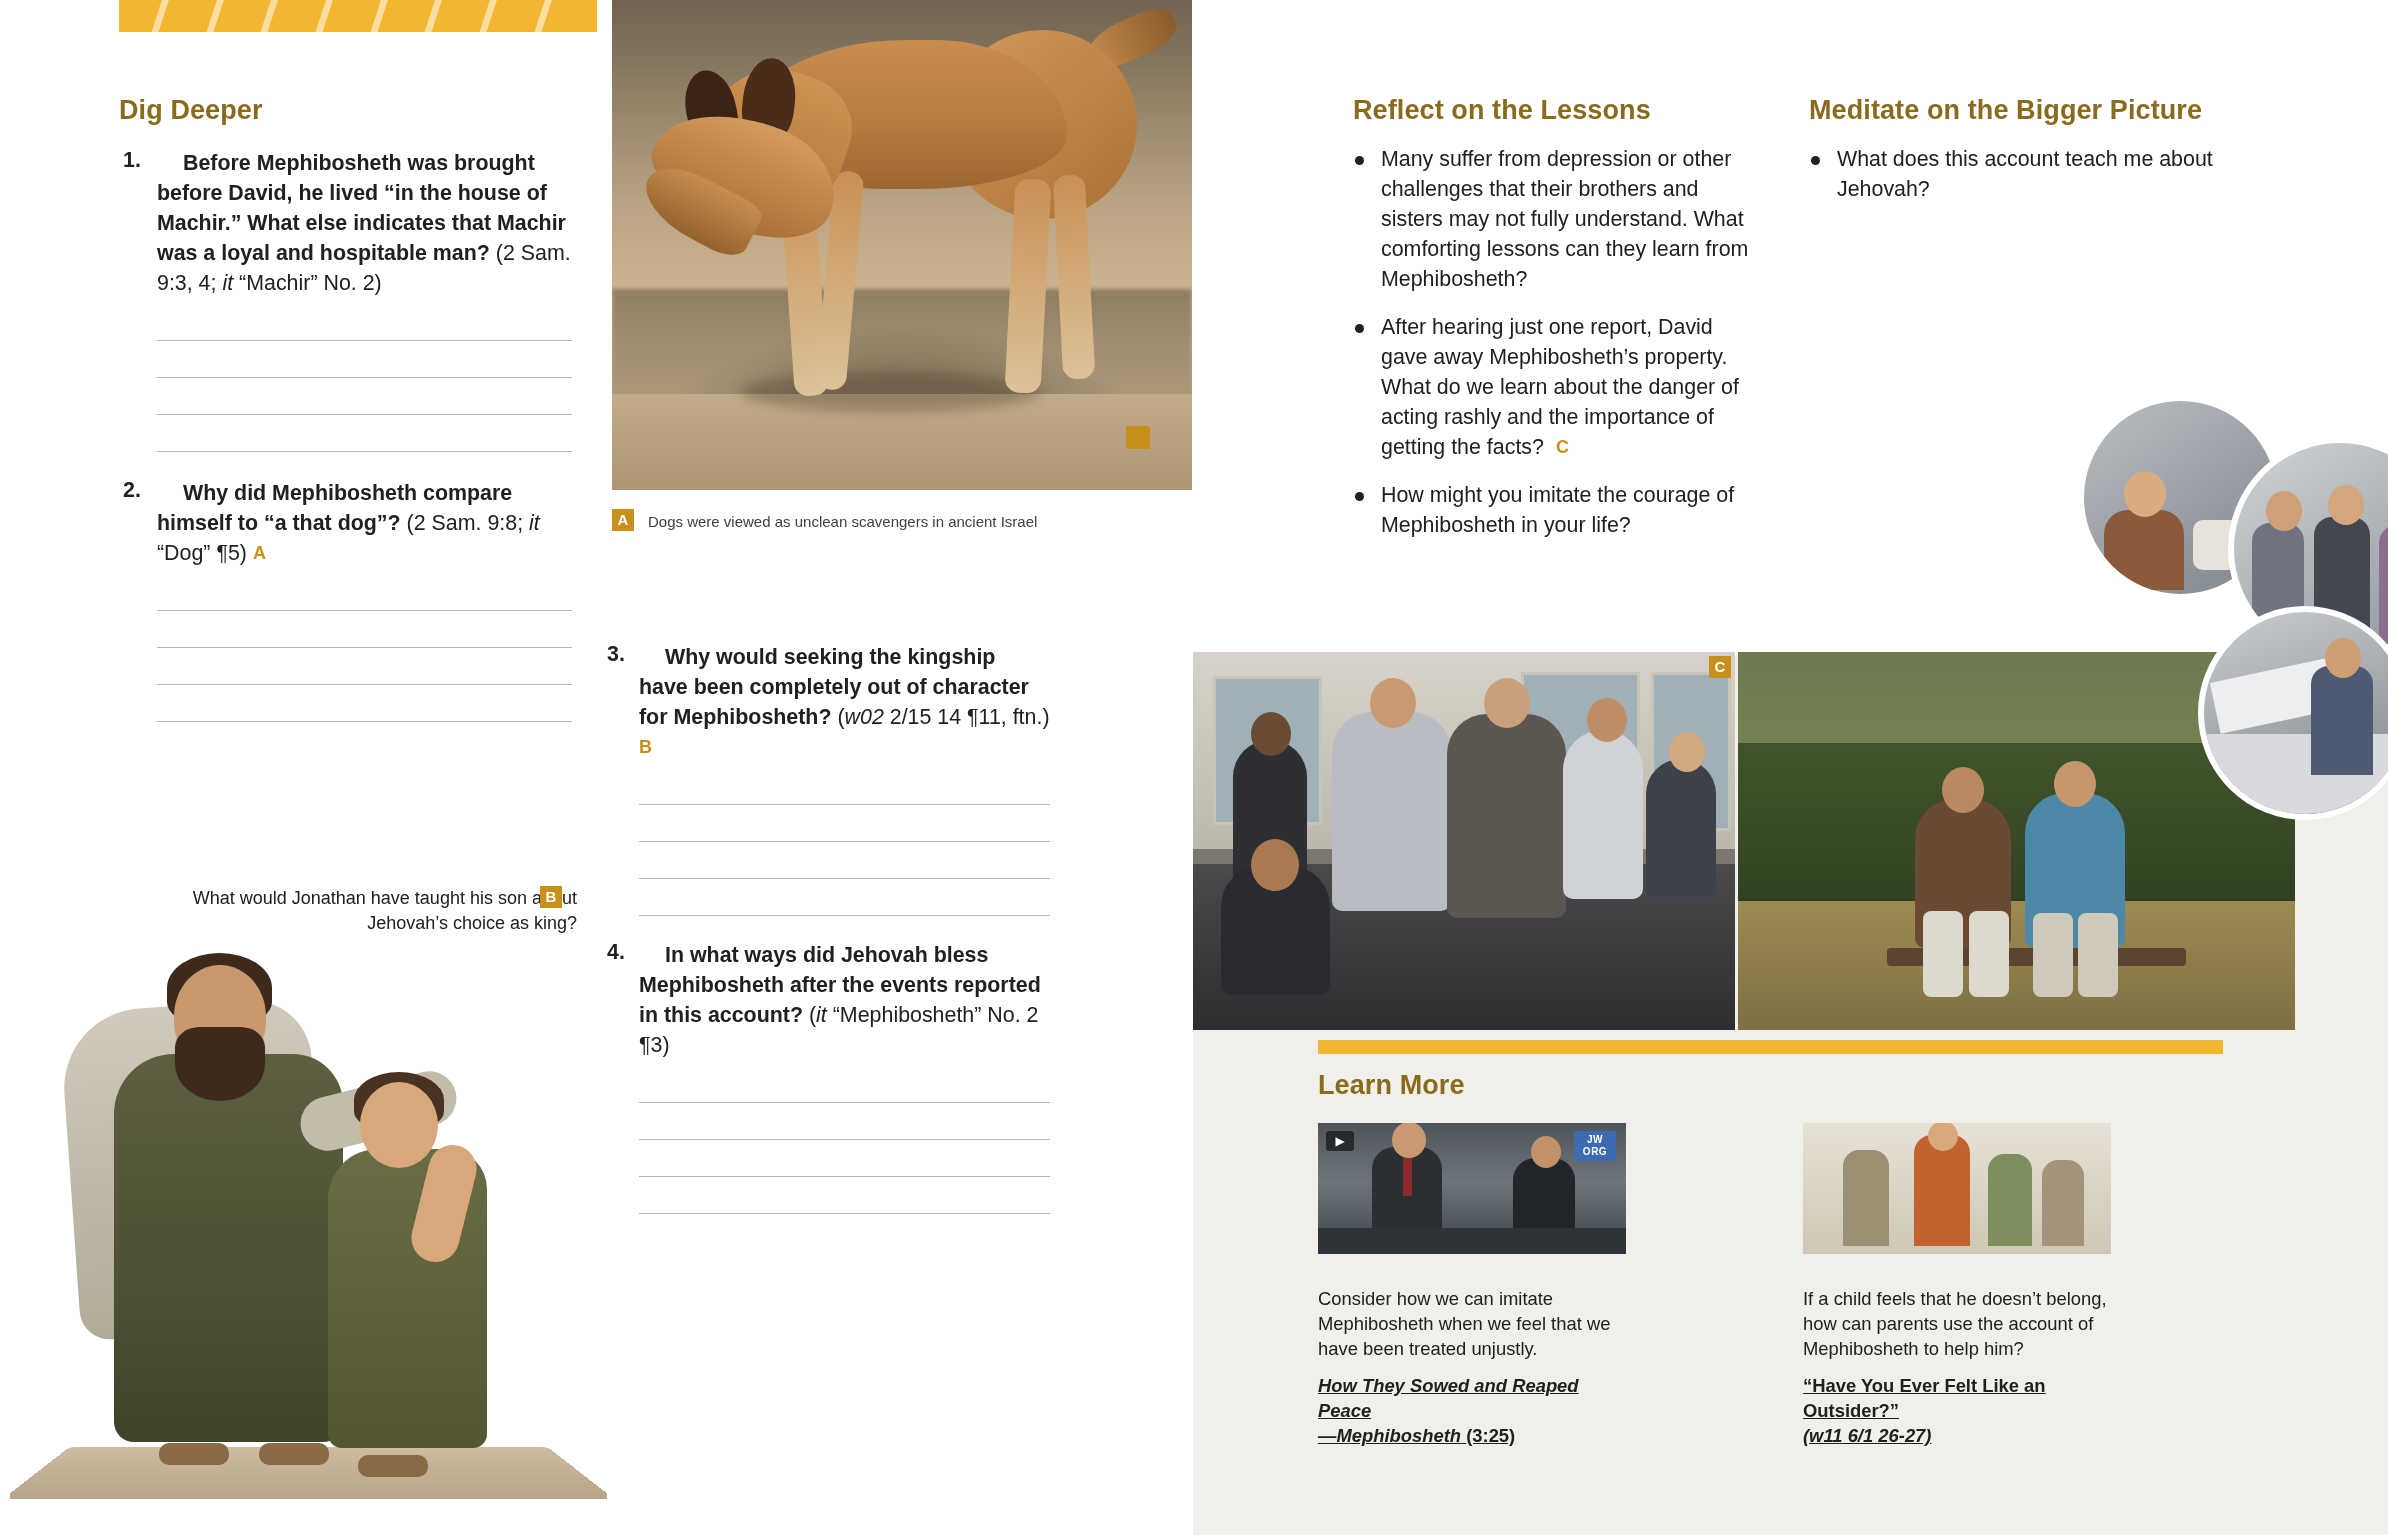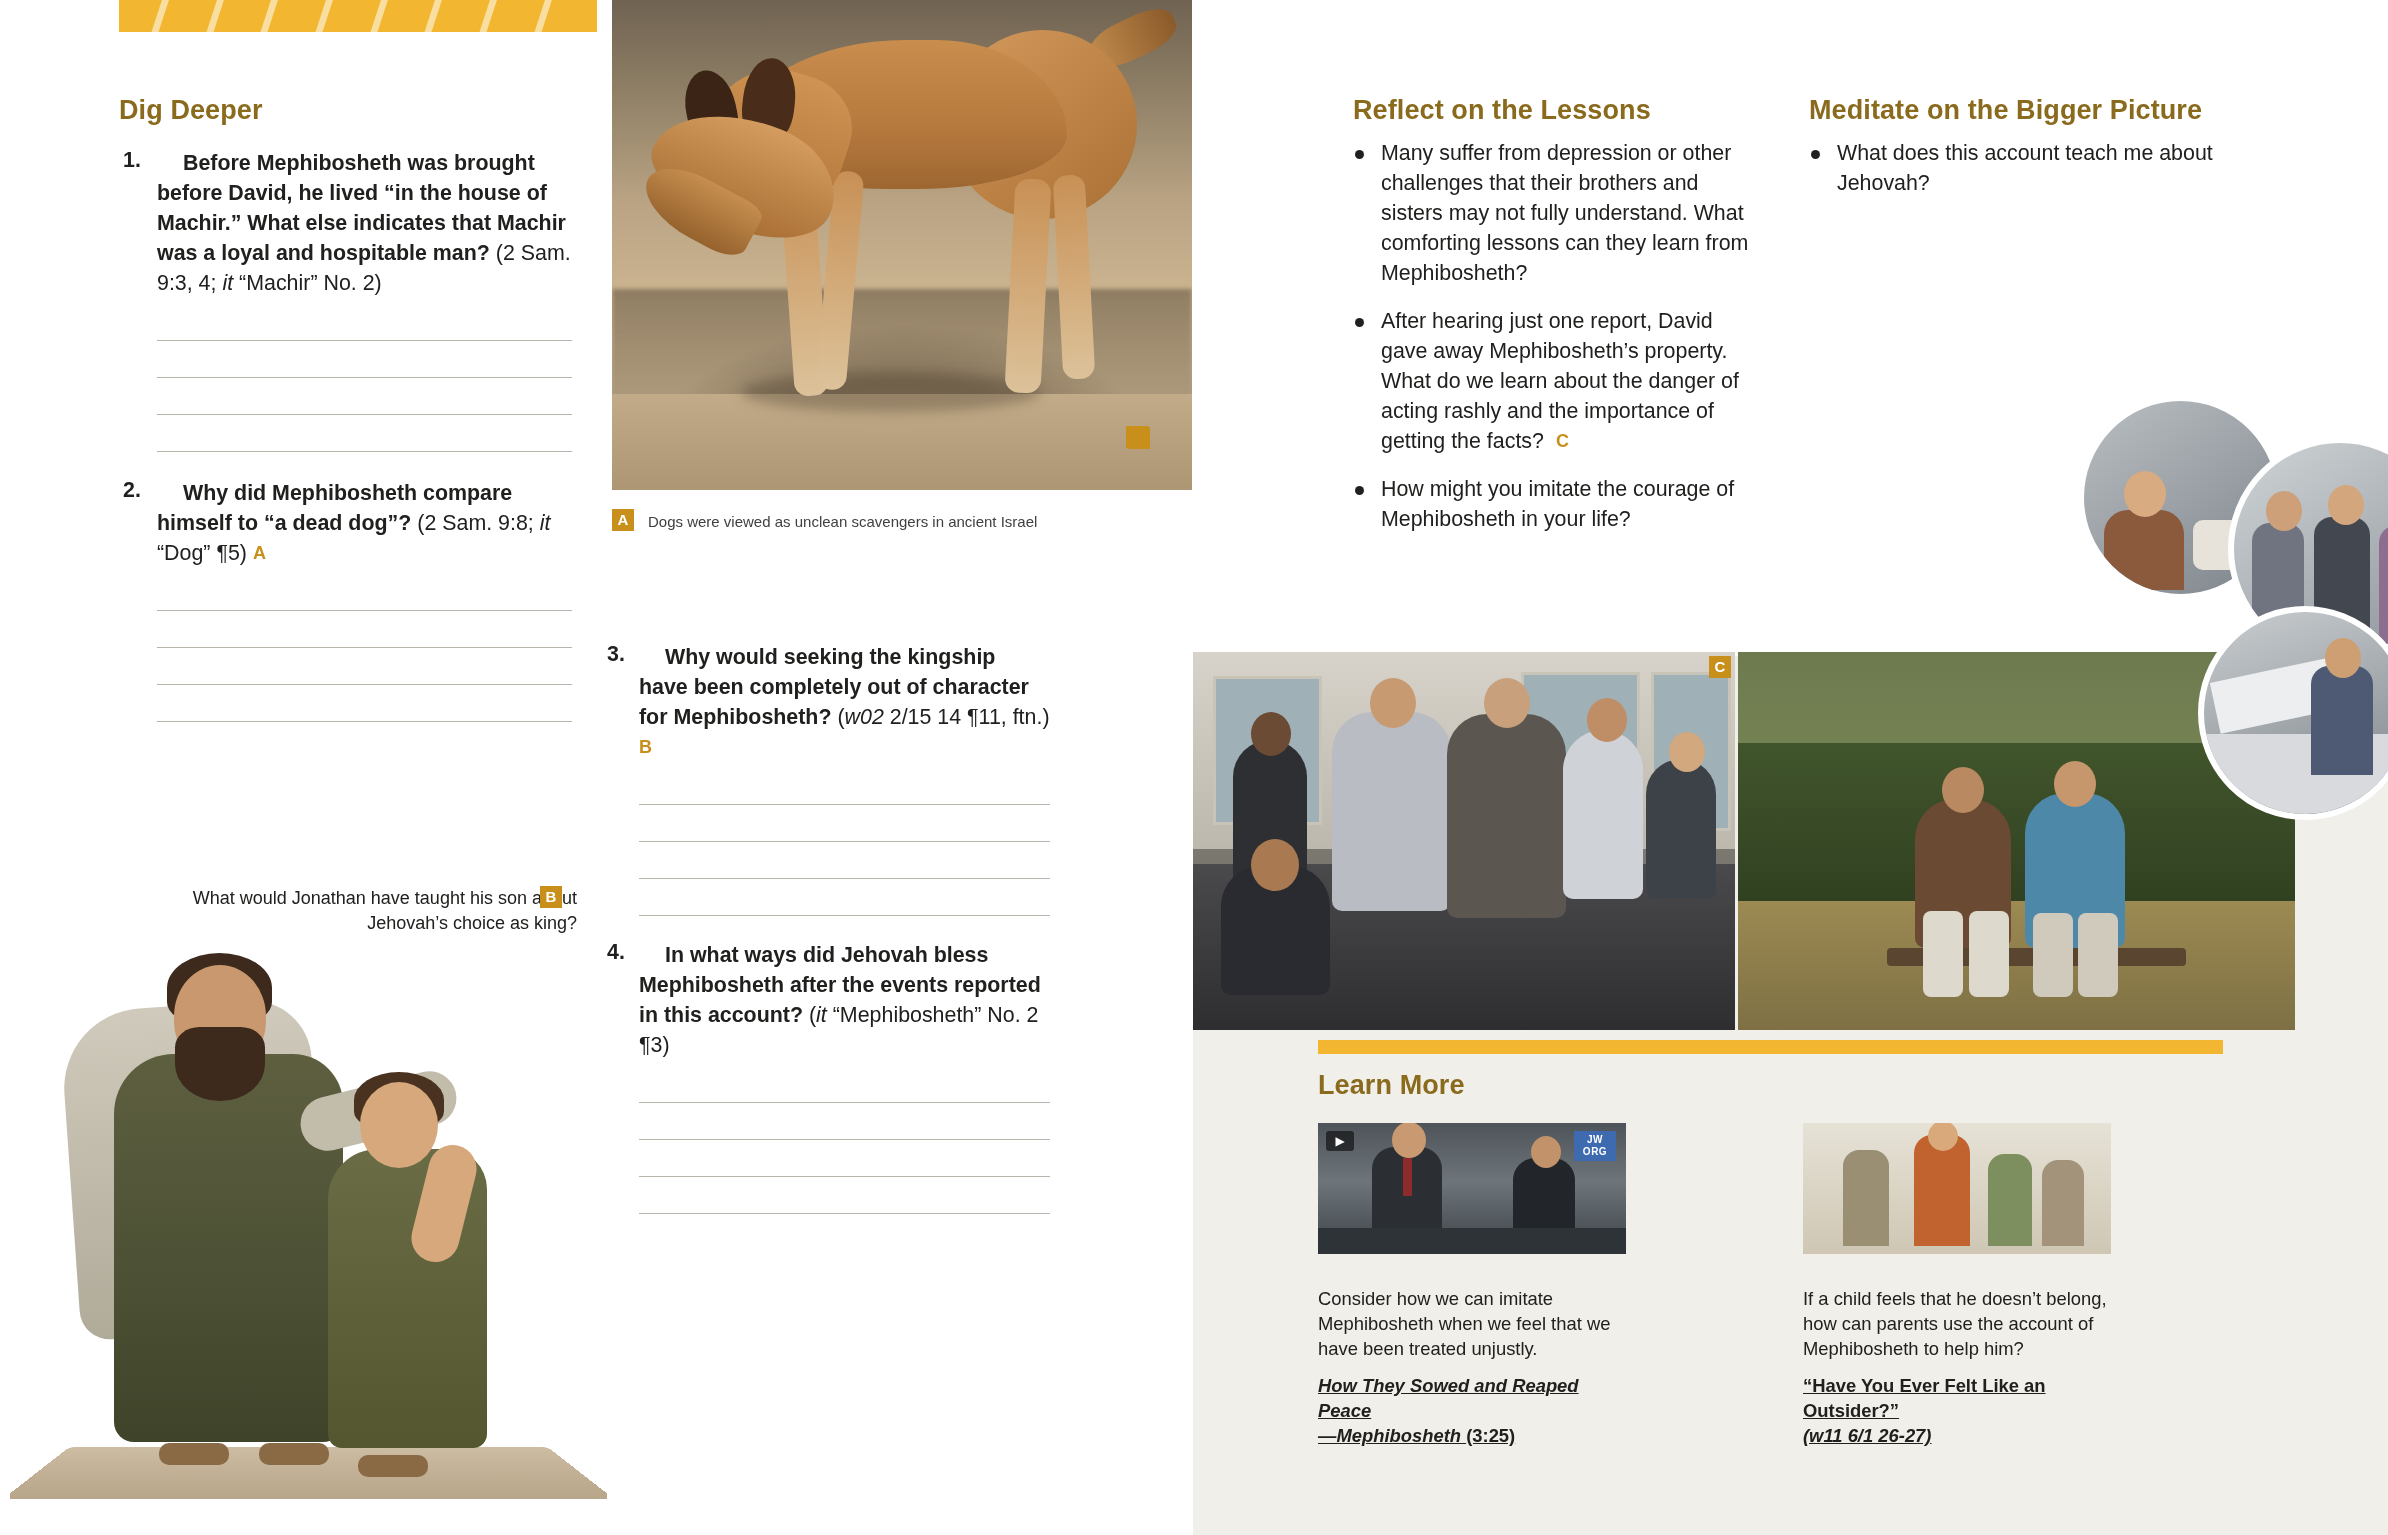--- a/index.html
+++ b/index.html
@@ -197,21 +197,21 @@
   }
   .boy-arm {
     position:absolute; left:410px; top:209px; width:48px; height:119px;
     background:#d6a87c; border-radius:24px; transform:rotate(14deg);
   }
   .sandal { position:absolute; bottom:70px; width:70px; height:22px; background:#8a6a45; border-radius:10px; }
 
   
   .reflect { position:absolute; left:1353px; top:95px; width:398px; }
   .meditate { position:absolute; left:1809px; top:95px; width:428px; }
-  ul.bullets { list-style:none; margin:12px 0 0 0; padding:0; }
+  ul.bullets { list-style:none; margin:18px 0 0 0; padding:0; }
   ul.bullets li { position:relative; padding-left:28px; margin-bottom:18px; font-size:21.4px; line-height:30px; }
   ul.bullets li:before {
     content:""; position:absolute; left:2px; top:12px; width:9px; height:9px;
     background:#20201e; border-radius:50%;
   }
 
   
   .collage { position:absolute; left:1193px; top:656px; width:1195px; height:388px; }
   .photo-office {
     position:absolute; left:0; top:-4px; width:542px; height:378px; overflow:hidden;
@@ -300,21 +300,21 @@
         <div class="ruled">
           <div class="rule"></div>
           <div class="rule"></div>
           <div class="rule"></div>
           <div class="rule"></div>
         </div>
       </li>
       <li style="margin-top:26px">
         <span class="num">2.</span>
         <div class="q-text">
-          <b>Why did Mephibosheth compare himself to “a dead dog”?</b>
+          <b>Why did Mephibosheth compare himself to “a that dog”?</b>
           <span>(2 Sam. 9:8;</span>
           <i>it</i>
           <span>“Dog” ¶5)</span>
           <span class="tag tag-inline">A</span>
         </div>
         <div class="ruled">
           <div class="rule"></div>
           <div class="rule"></div>
           <div class="rule"></div>
           <div class="rule"></div>

